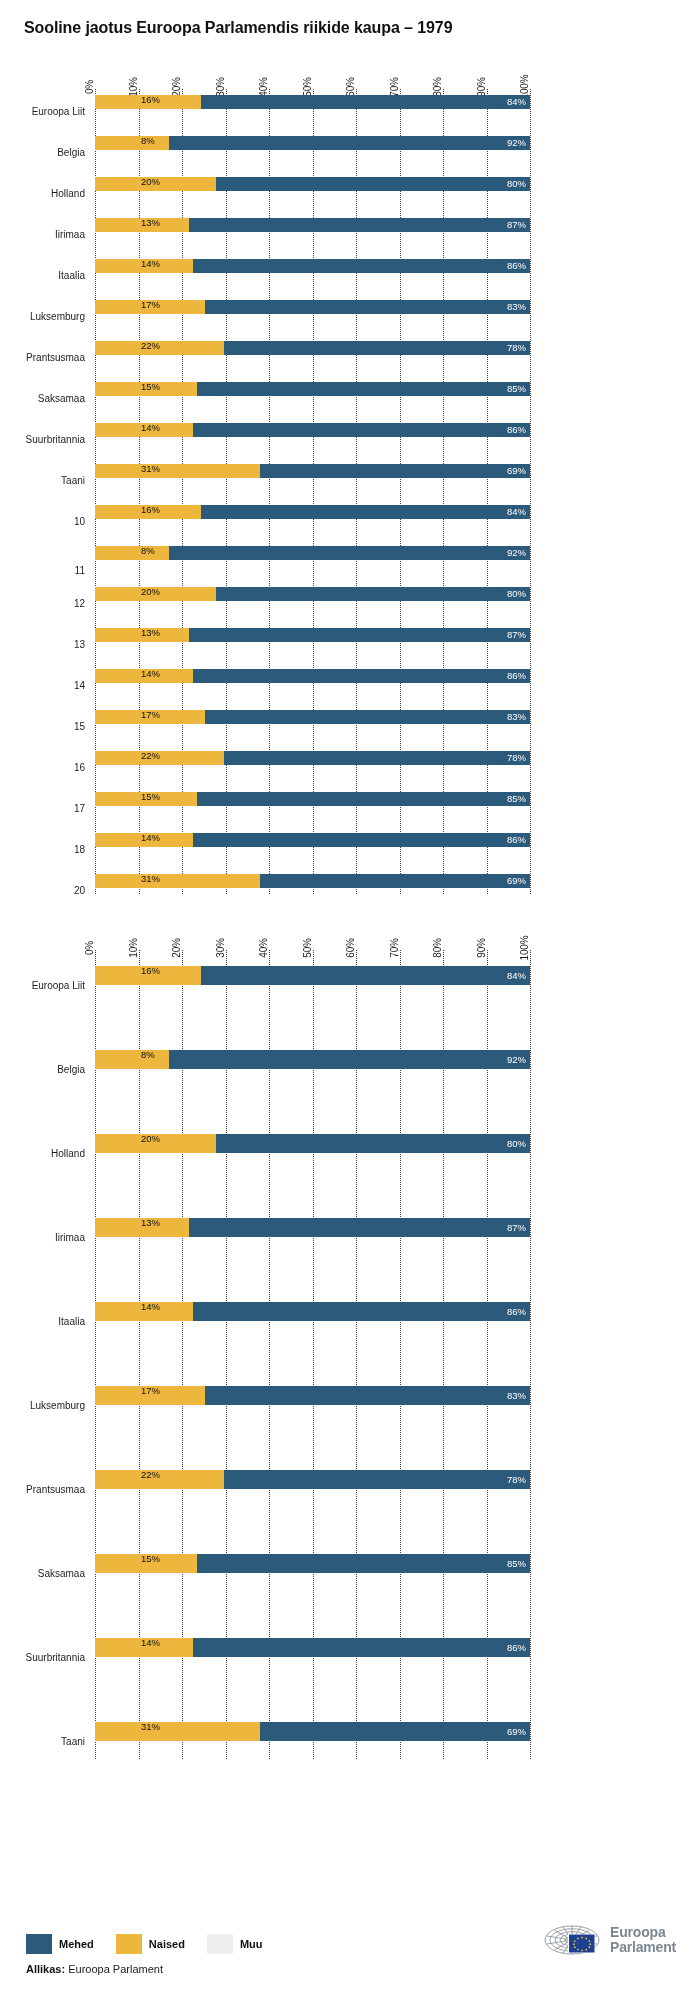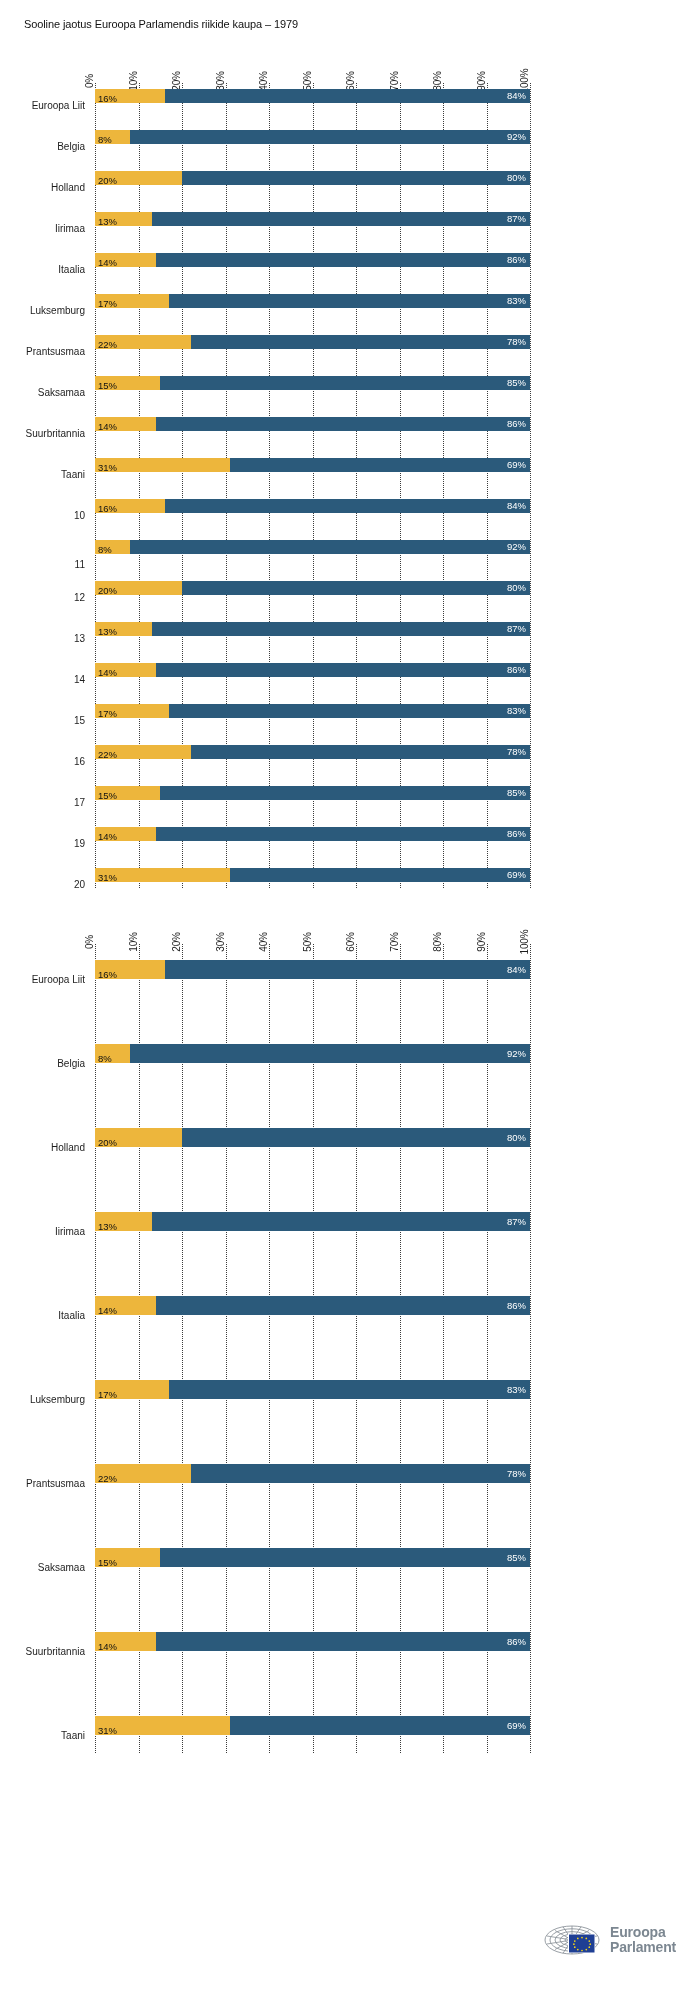--- a/index.html
+++ b/index.html
@@ -14,22 +14,22 @@
     width:700px;
     min-height:1993px;
     position:relative;
     box-sizing:border-box;
     padding:0;
   }
 
   
   .header{padding:18px 24px 0 24px;}
   .title{
-    font-size:11px;
-    font-weight:normal;
+    font-size:16px;
+    font-weight:bold;
     letter-spacing:-0.1px;
     color:#111111;
     margin:0 0 10px 0;
     line-height:1.2;
   }
   .subtitle{
     font-size:12.5px;
     font-weight:normal;
     color:#222222;
     margin:0;
@@ -82,22 +82,23 @@
   }
   .bar{
     position:absolute;
     left:0;right:0;
     display:flex;
     align-items:stretch;
   }
   .seg-women{
     background:#edb63c;
     display:flex;
-    align-items:flex-end;
+    align-items:flex-start;
     position:relative;
+    padding-left:43px;
   }
   .seg-men{
     background:#2b5a7b;
     display:flex;
     align-items:center;
     justify-content:flex-end;
     position:relative;
   }
   .lbl-women{
     font-size:9.5px;
@@ -396,21 +397,21 @@
             <div class="bar" style="top: 703px; height: 14px;">
               <div class="cat-label" style="top: 12px;">17</div>
               <div class="seg-women" style="width: 15%;">
                 <span class="lbl-women">15%</span>
               </div>
               <div class="seg-men" style="width: 85%;">
                 <span class="lbl-men">85%</span>
               </div>
             </div>
             <div class="bar" style="top: 744px; height: 14px;">
-              <div class="cat-label" style="top: 12px;">19</div>
+              <div class="cat-label" style="top: 12px;">18</div>
               <div class="seg-women" style="width: 14%;">
                 <span class="lbl-women">14%</span>
               </div>
               <div class="seg-men" style="width: 86%;">
                 <span class="lbl-men">86%</span>
               </div>
             </div>
             <div class="bar" style="top: 785px; height: 14px;">
               <div class="cat-label" style="top: 12px;">20</div>
               <div class="seg-women" style="width: 31%;">
@@ -563,20 +564,38 @@
               <div class="seg-men" style="width: 69%;">
                 <span class="lbl-men">69%</span>
               </div>
             </div>
           </div>
         </div>
       </div>
     </div>
 
   <div class="footer">
+    <div class="legend" id="legend">
+        <div class="legend-item">
+          <span class="swatch" style="background: rgb(43, 90, 123);"></span>
+          <span class="legend-text">Mehed</span>
+        </div>
+        <div class="legend-item">
+          <span class="swatch" style="background: rgb(237, 182, 60);"></span>
+          <span class="legend-text">Naised</span>
+        </div>
+        <div class="legend-item">
+          <span class="swatch" style="background: rgb(239, 239, 239);"></span>
+          <span class="legend-text">Muu</span>
+        </div>
+      </div>
+    <div class="source">
+      <b>Allikas:</b>
+      <span>Euroopa Parlament</span>
+    </div>
     <div class="brand">
       <div class="brand-mark">
         <svg viewBox="0 0 62 38" width="62" height="38" aria-hidden="true">
           <g fill="none" stroke="#8d949b" stroke-width="0.9">
             <ellipse cx="31" cy="19" rx="27" ry="14"></ellipse>
             <ellipse cx="31" cy="19" rx="22" ry="11.2"></ellipse>
             <ellipse cx="31" cy="19" rx="17" ry="8.4"></ellipse>
             <ellipse cx="31" cy="19" rx="12" ry="5.8"></ellipse>
             <ellipse cx="31" cy="19" rx="7" ry="3.2"></ellipse>
           </g>

